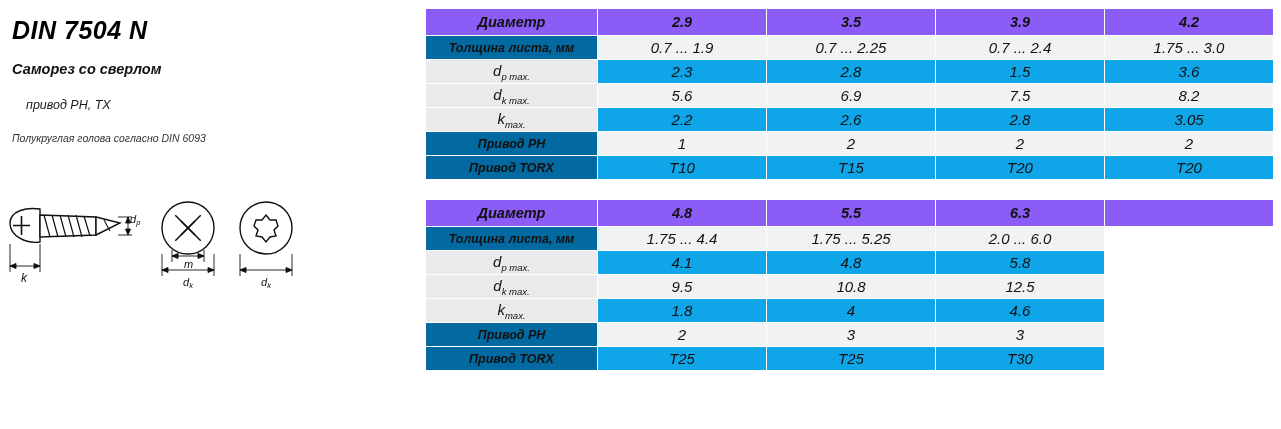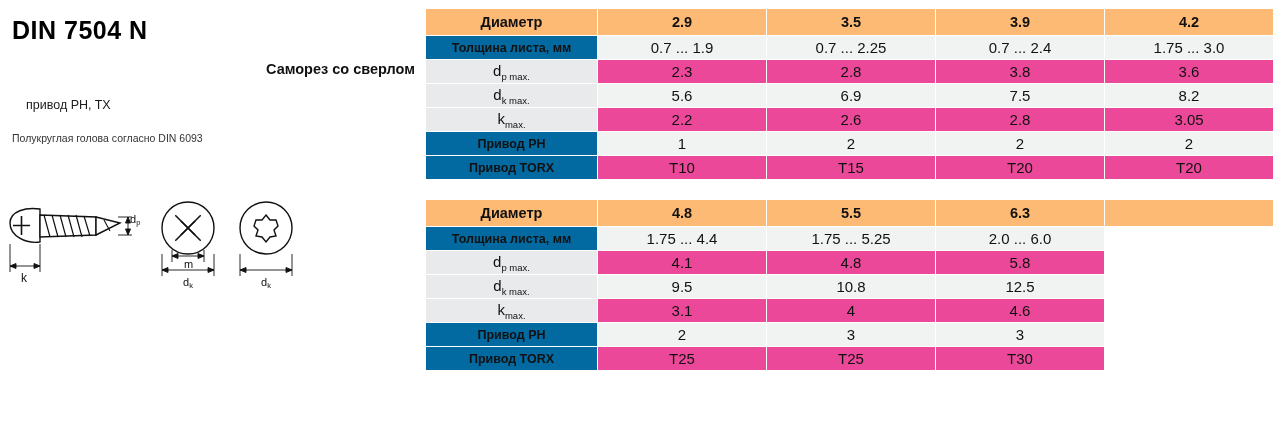--- a/index.html
+++ b/index.html
@@ -11,20 +11,21 @@
     width: 1281px;
     height: 429px;
     font-family: "Liberation Sans", sans-serif;
     color: #1a1a1a;
     overflow: hidden;
   }
   .page {
     position: relative;
     width: 1170px;
     height: 429px;
+    font-style: italic;
   }
 
   
   .left-col {
     position: absolute;
     left: 10px;
     top: 10px;
     width: 405px;
     height: 409px;
   }
@@ -34,21 +35,20 @@
     letter-spacing: 0.5px;
     color: #000;
     margin: 6px 0 14px 2px;
   }
   .subtitle {
     font-size: 14.5px;
     font-weight: bold;
     line-height: 1.45;
     color: #111;
     margin: 0 0 18px 2px;
-    text-align: right;
   }
   .drive-line {
     font-size: 12.5px;
     color: #1a1a1a;
     margin: 0 0 20px 2px;
     padding-left: 14px;
   }
   .standard-note {
     font-size: 10.5px;
     color: #333;
@@ -86,21 +86,21 @@
   table.spec th, table.spec td {
     border: 1px solid #ffffff;
     height: 23px;
     padding: 0 4px;
     text-align: center;
     vertical-align: middle;
     white-space: nowrap;
   }
   
   table.spec tr.head th {
-    background: #fdba74;
+    background: #8b5cf6;
     font-weight: bold;
     font-size: 14.5px;
     color: #111;
     height: 26px;
   }
   table.spec tr.head th.label {
     font-size: 14.5px;
   }
   
   table.spec td.label, table.spec th.label {
@@ -112,21 +112,21 @@
   table.spec td.label.light {
     background: #e9eaeb;
   }
   
   table.spec td.val {
     background: #f1f2f2;
     font-size: 15px;
     color: #111;
   }
   table.spec td.val.alt {
-    background: #ec4899;
+    background: #0ea5e9;
   }
   table.spec td.empty {
     background: #ffffff;
     border-color: #ffffff;
   }
   .sub {
     font-size: 9.5px;
     vertical-align: sub;
     font-weight: normal;
   }
@@ -241,21 +241,21 @@
           <td class="label">Толщина листа, мм</td>
           <td class="val">0.7 ... 1.9</td>
           <td class="val">0.7 ... 2.25</td>
           <td class="val">0.7 ... 2.4</td>
           <td class="val">1.75 ... 3.0</td>
         </tr>
         <tr>
           <td class="label light"><span class="lbl-d">d</span><span class="sub">p max.</span></td>
           <td class="val alt">2.3</td>
           <td class="val alt">2.8</td>
-          <td class="val alt">3.8</td>
+          <td class="val alt">1.5</td>
           <td class="val alt">3.6</td>
         </tr>
         <tr>
           <td class="label light"><span class="lbl-d">d</span><span class="sub">k max.</span></td>
           <td class="val">5.6</td>
           <td class="val">6.9</td>
           <td class="val">7.5</td>
           <td class="val">8.2</td>
         </tr>
         <tr>
@@ -314,21 +314,21 @@
         </tr>
         <tr>
           <td class="label light"><span class="lbl-d">d</span><span class="sub">k max.</span></td>
           <td class="val">9.5</td>
           <td class="val">10.8</td>
           <td class="val">12.5</td>
           <td class="empty"></td>
         </tr>
         <tr>
           <td class="label light"><span class="lbl-d">k</span><span class="sub">max.</span></td>
-          <td class="val alt">3.1</td>
+          <td class="val alt">1.8</td>
           <td class="val alt">4</td>
           <td class="val alt">4.6</td>
           <td class="empty"></td>
         </tr>
         <tr>
           <td class="label">Привод PH</td>
           <td class="val">2</td>
           <td class="val">3</td>
           <td class="val">3</td>
           <td class="empty"></td>

